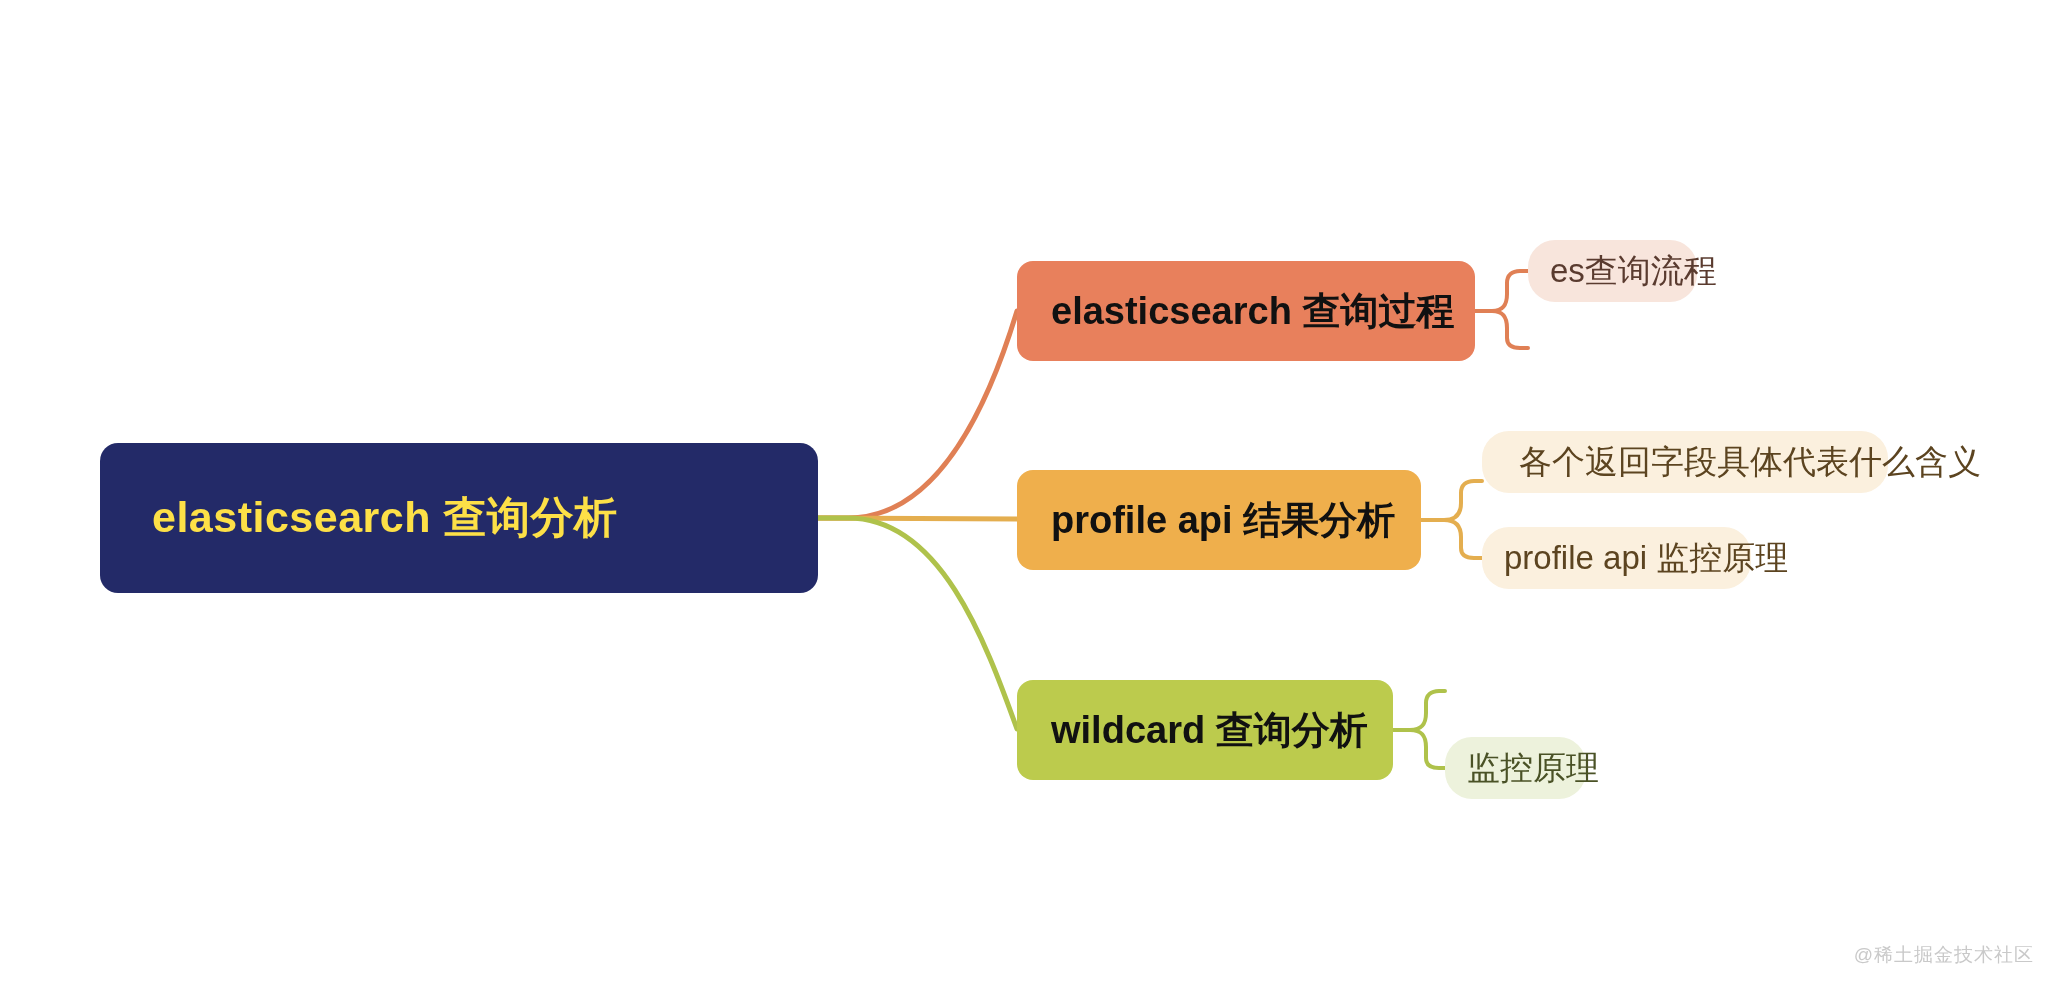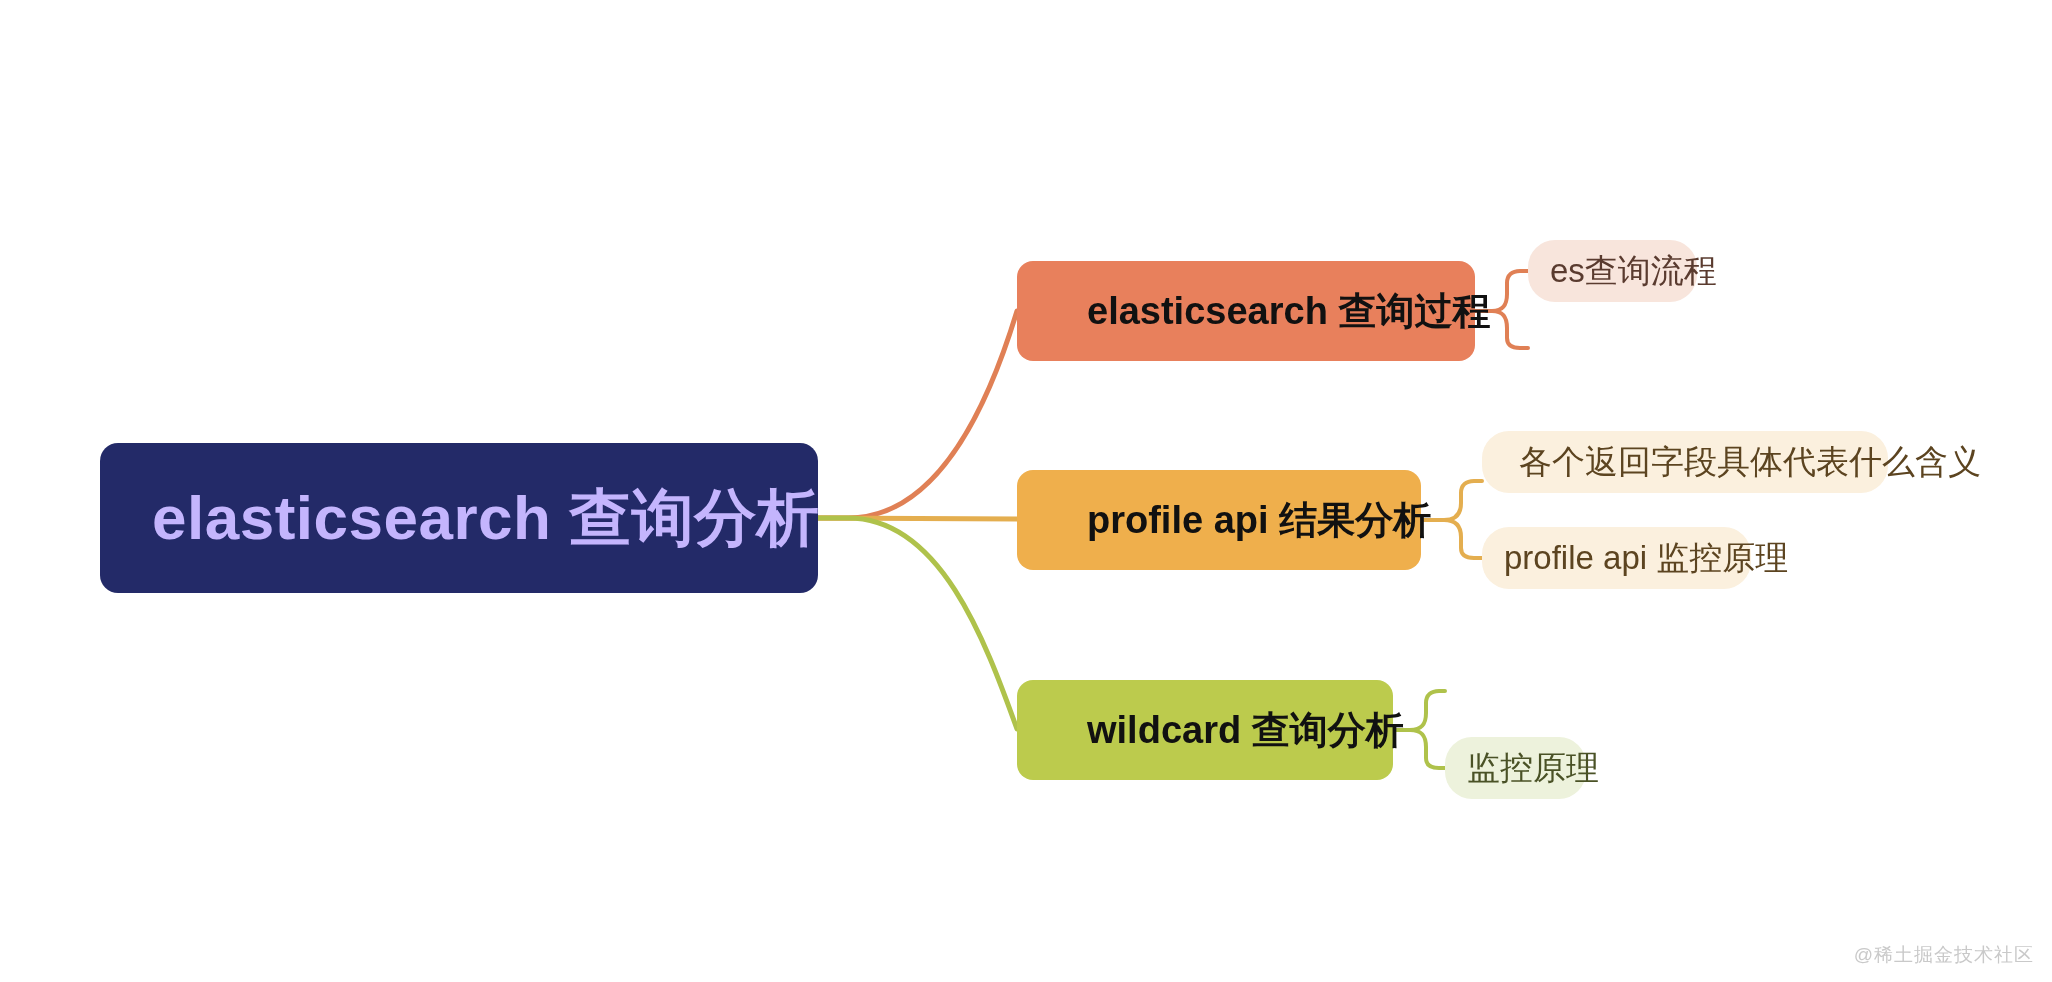--- a/index.html
+++ b/index.html
@@ -40,39 +40,38 @@
     left: 100px;
     top: 443px;
     width: 718px;
     height: 150px;
     background: #232A68;
     border-radius: 18px;
     padding-left: 52px;
     padding-right: 40px;
   }
   .root .label {
-    color: #c4b5fd;
-    font-size: 62px;
+    color: #fde047;
+    font-size: 43px;
     font-weight: 700;
     letter-spacing: 0.5px;
     text-align: center;
   }
 
   
   .branch {
     border-radius: 16px;
     padding-left: 34px;
     padding-right: 34px;
     height: 100px;
   }
   .branch .label {
     color: #111111;
     font-size: 38px;
     font-weight: 700;
-    margin-left: 36px;
   }
   .branch-0 {
     left: 1017px;
     top: 261px;
     width: 458px;
     background: #E8805C;
   }
   .branch-1 {
     left: 1017px;
     top: 470px;

